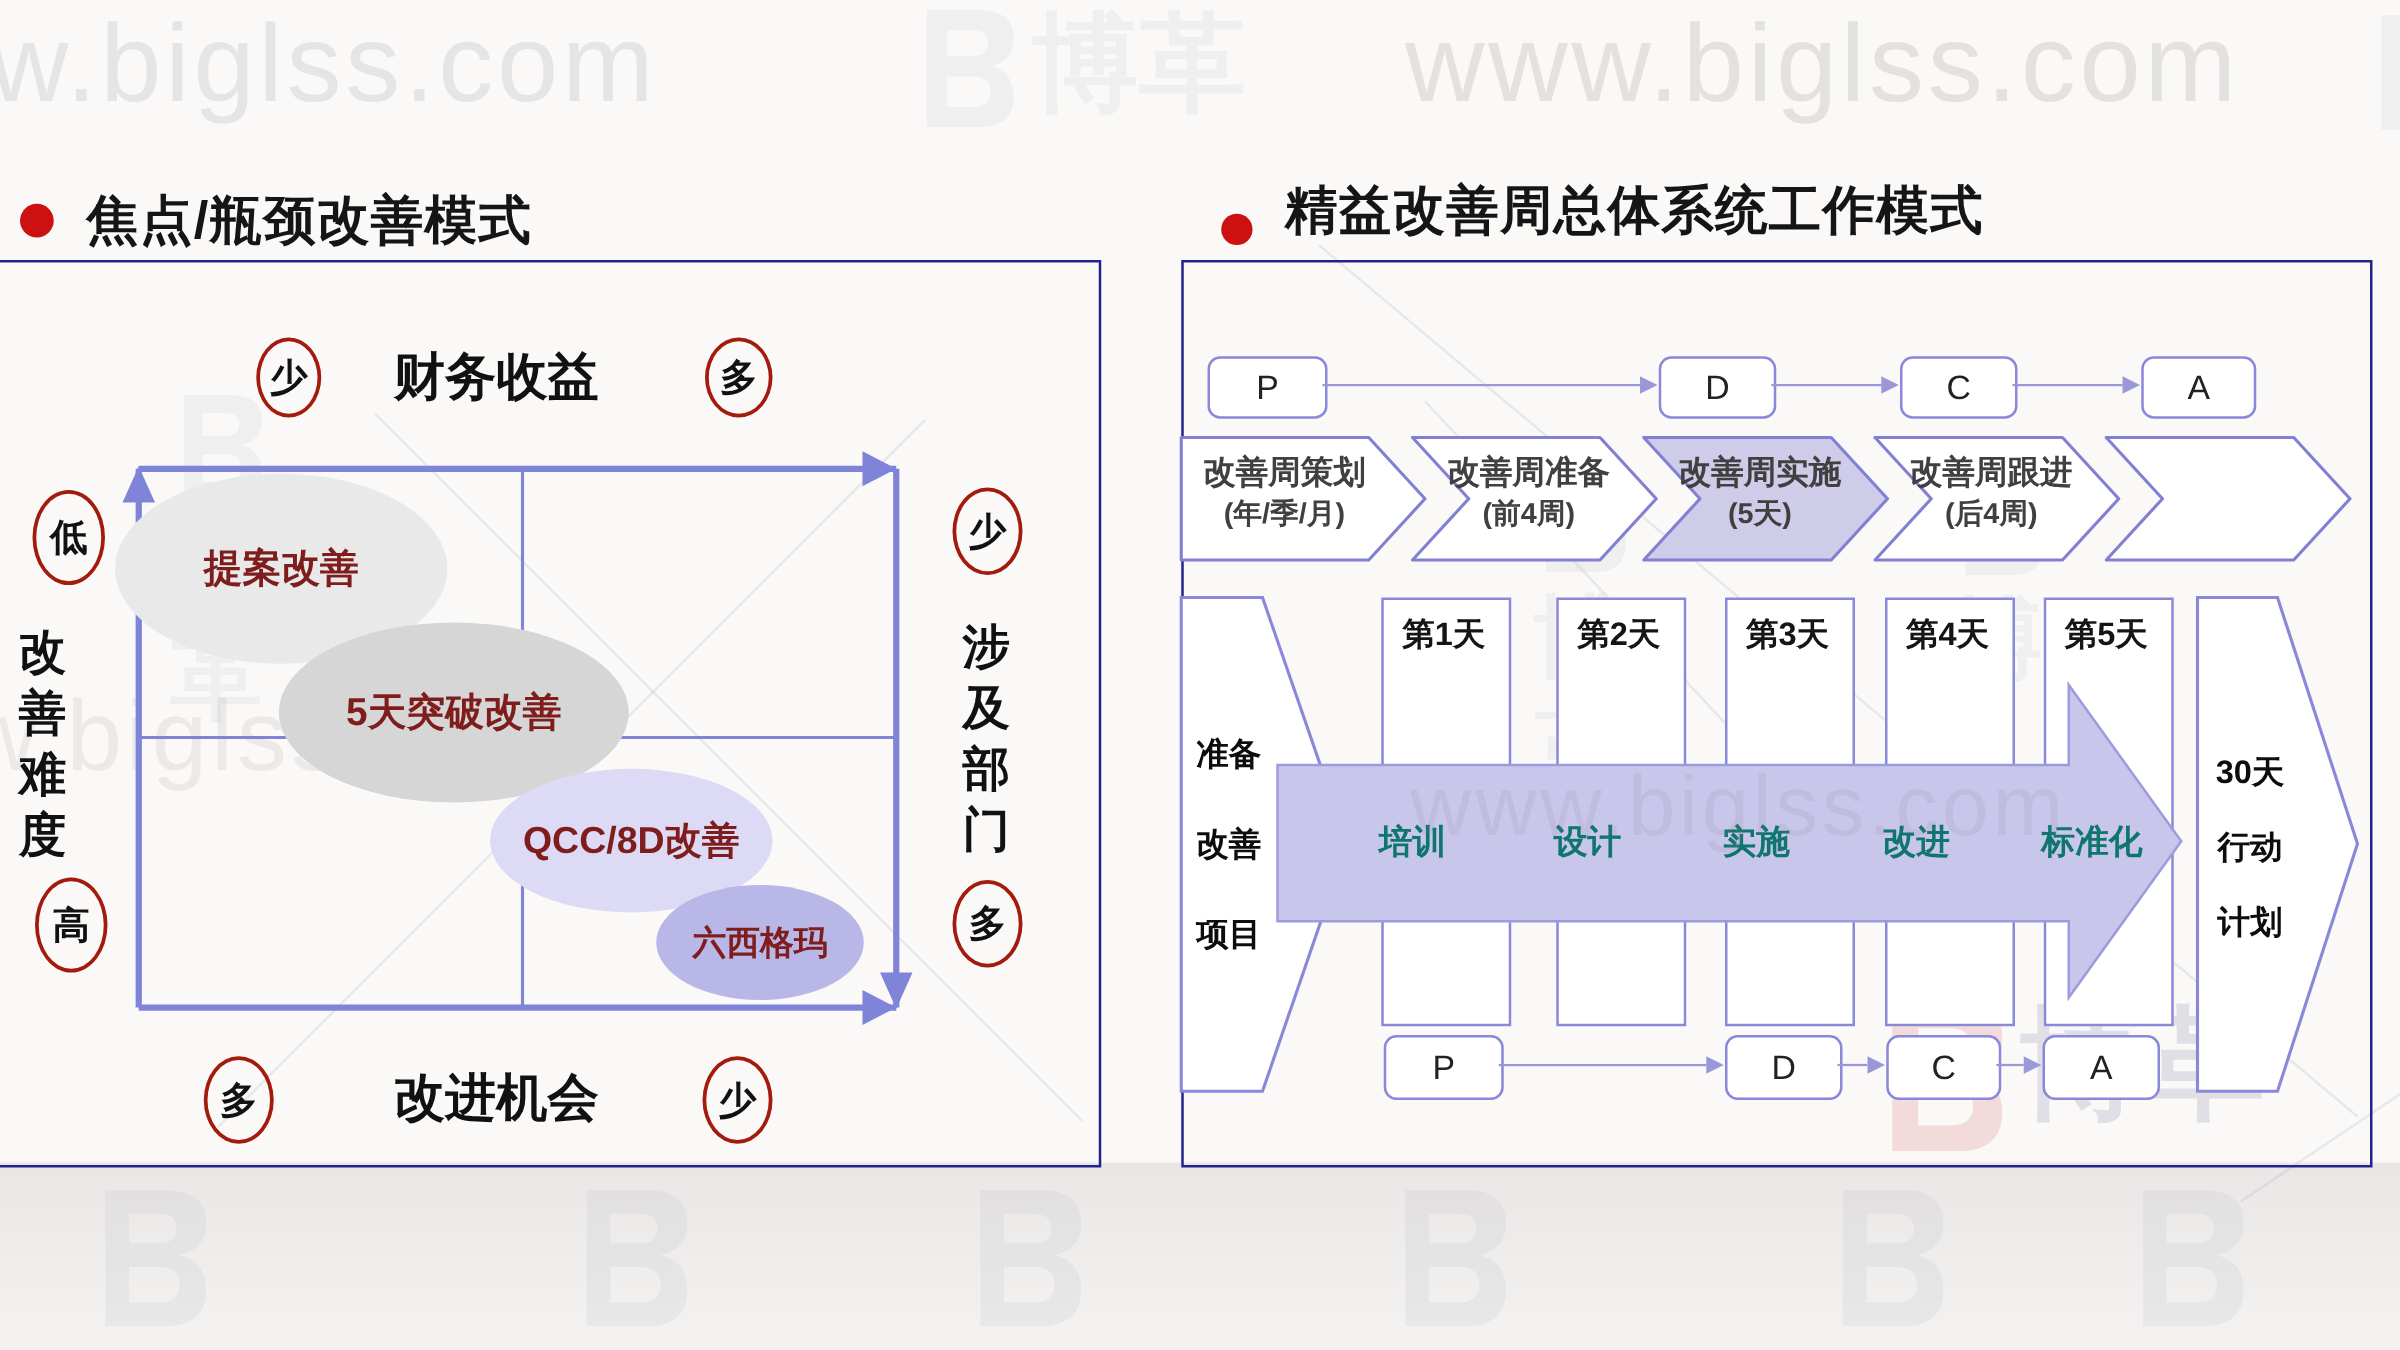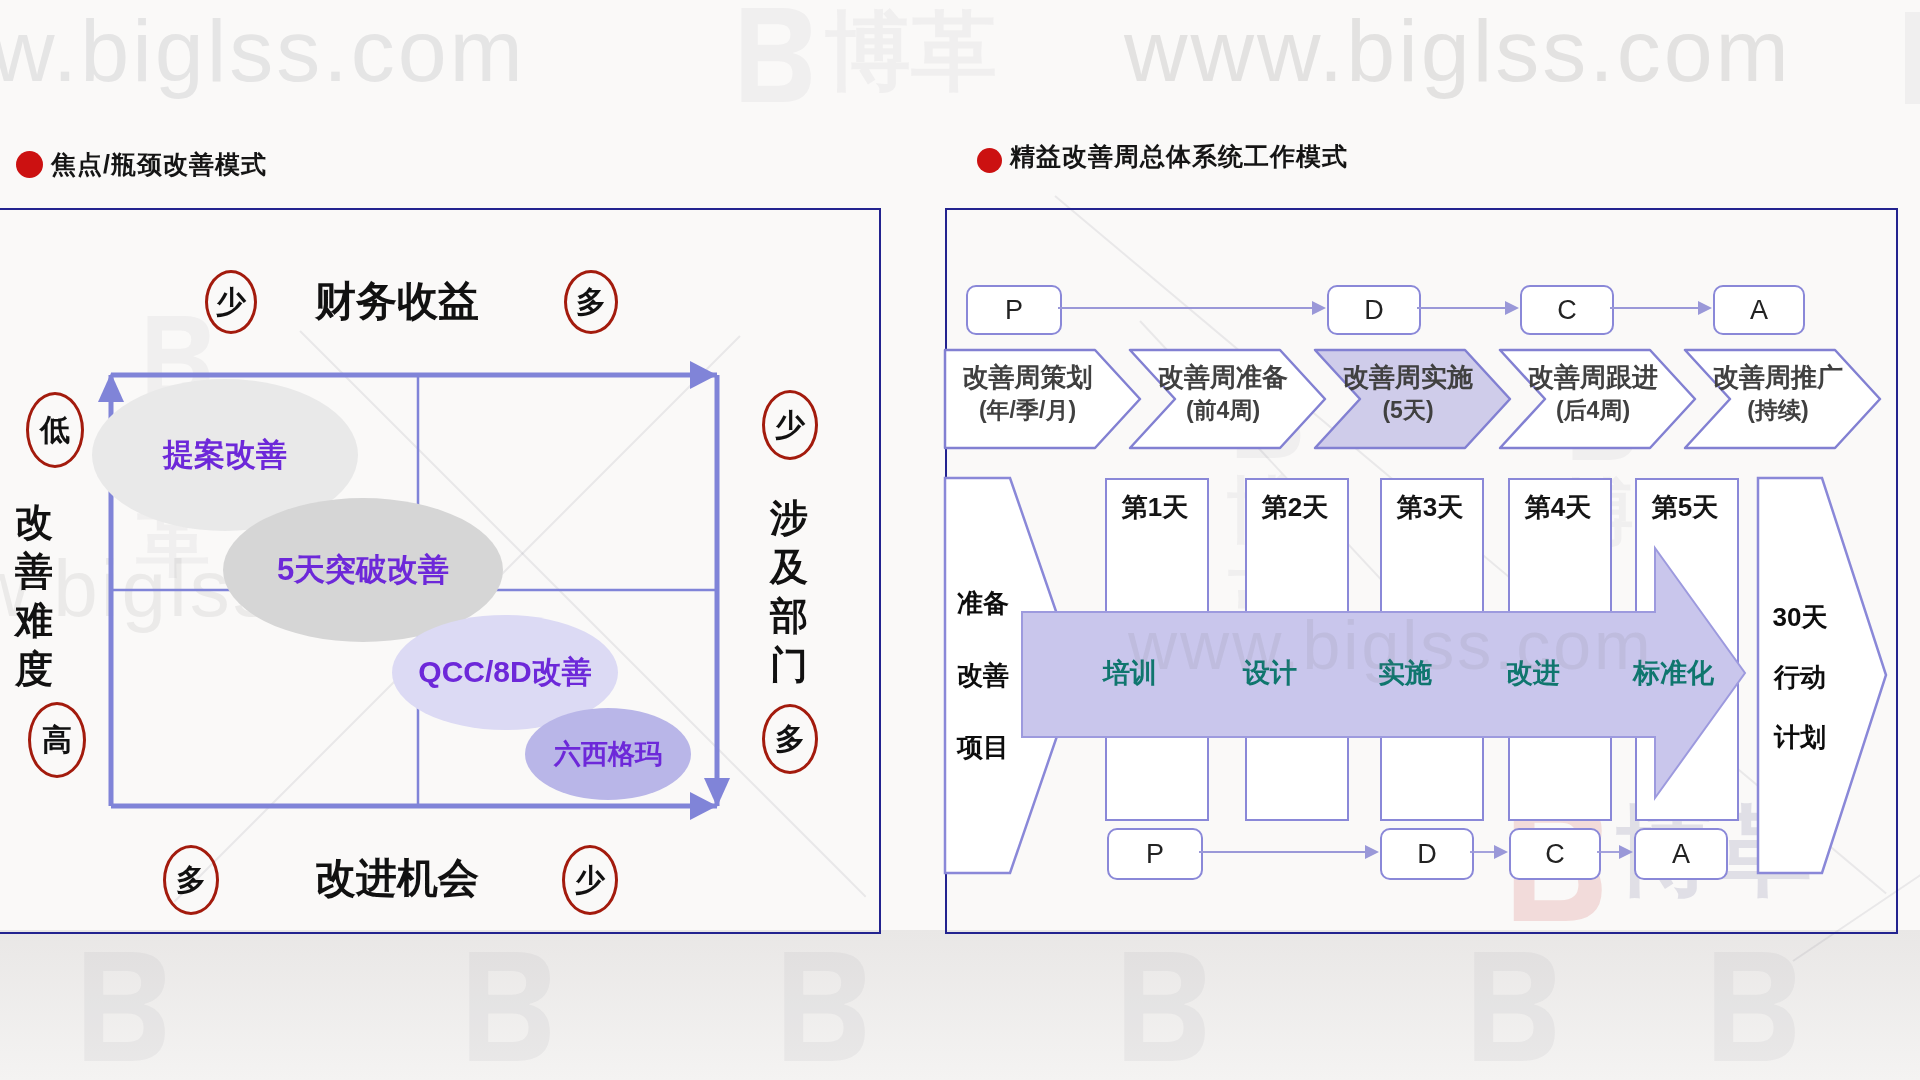--- a/index.html
+++ b/index.html
@@ -25,21 +25,21 @@
   .lg-row{display:flex;align-items:flex-start;gap:14px;}
   .lg-col{display:flex;flex-direction:column;align-items:center;gap:16px;}
   .lg-red{color:rgba(196,44,32,0.14);}
   .lg-red .ch{color:rgba(38,38,108,0.12);}
   
   .panel{position:absolute;border:2px solid #23238f;background:transparent;z-index:2;}
   .panel-left{left:-14px;top:208px;width:891px;height:722px;}
   .panel-right{left:945px;top:208px;width:949px;height:722px;}
   .title-row{position:absolute;z-index:5;display:flex;align-items:center;}
   .bullet{width:27px;height:27px;border-radius:50%;background:#cc1111;flex:0 0 auto;}
-  .slide-title{font-size:25px;font-weight:800;color:#151515;margin-left:8px;white-space:nowrap;letter-spacing:1px;}
+  .slide-title{font-size:42px;font-weight:800;color:#151515;margin-left:26px;white-space:nowrap;letter-spacing:1px;}
   .tr-left{left:16px;top:148px;}
   .tr-right{left:977px;top:140px;align-items:flex-end;}
   .bottom-band{position:absolute;left:0;top:930px;width:1920px;height:150px;
     background:linear-gradient(#e9e7e6,#f4f3f2);z-index:0;}
   
   svg.shapes{position:absolute;left:0;top:0;z-index:40;pointer-events:none;}
   
   .axis-h{position:absolute;z-index:50;font-weight:800;text-align:center;white-space:nowrap;}
   .fin{left:277px;top:274px;width:240px;font-size:41px;}
   .opp{left:277px;top:851px;width:240px;font-size:41px;}
@@ -52,21 +52,21 @@
     font-size:30px;font-weight:800;color:#111;}
   .c-top-shao{left:205px;top:270px;width:46px;height:58px;}
   .c-top-duo {left:564px;top:270px;width:48px;height:58px;}
   .c-lo      {left:26px;top:392px;width:52px;height:70px;}
   .c-hi      {left:28px;top:702px;width:52px;height:70px;}
   .c-r-shao  {left:762px;top:390px;width:50px;height:64px;}
   .c-r-duo   {left:762px;top:704px;width:50px;height:64px;}
   .c-b-duo   {left:163px;top:845px;width:50px;height:64px;}
   .c-b-shao  {left:562px;top:845px;width:50px;height:64px;}
   .bubble{position:absolute;z-index:50;border-radius:50%;display:flex;align-items:center;
-    justify-content:center;font-weight:800;color:#6d28d9;}
+    justify-content:center;font-weight:800;color:#7f1d1d;}
   .b1{left:92px;top:379px;width:266px;height:152px;background:#e9e9e9;font-size:31px;}
   .b2{left:223px;top:498px;width:280px;height:144px;background:#d6d6d6;font-size:31px;}
   .b3{left:392px;top:615px;width:226px;height:115px;background:#dcdaf4;font-size:30px;}
   .b4{left:525px;top:708px;width:166px;height:92px;background:#b9b6e8;font-size:27px;}
   
   .pdca{position:absolute;z-index:30;background:#fff;border:2px solid #8a88d8;border-radius:10px;
     display:flex;align-items:center;justify-content:center;font-size:27px;color:#222;}
   .chev-label{position:absolute;z-index:50;text-align:center;color:#404040;}
   .chev-label .l1{font-size:26px;font-weight:800;line-height:34px;}
   .chev-label .l2{font-size:23px;font-weight:800;line-height:32px;}
@@ -262,24 +262,20 @@
     <div class="l2">(前4周)</div>
   </div>
   <div class="chev-label" style="left:1325px;top:360px;width:166px;">
     <div class="l1">改善周实施</div>
     <div class="l2">(5天)</div>
   </div>
   <div class="chev-label" style="left:1510px;top:360px;width:166px;">
     <div class="l1">改善周跟进</div>
     <div class="l2">(后4周)</div>
   </div>
-  <div class="chev-label" style="left:1695px;top:360px;width:166px;">
-    <div class="l1">改善周推广</div>
-    <div class="l2">(持续)</div>
-  </div>
 
   <div class="daycol" style="left:1105px;"></div>
   <div class="daycol" style="left:1245px;"></div>
   <div class="daycol" style="left:1380px;"></div>
   <div class="daycol" style="left:1508px;"></div>
   <div class="daycol" style="left:1635px;"></div>
 
   <div class="daylab" style="left:1103px;">第1天</div>
   <div class="daylab" style="left:1243px;">第2天</div>
   <div class="daylab" style="left:1378px;">第3天</div>

